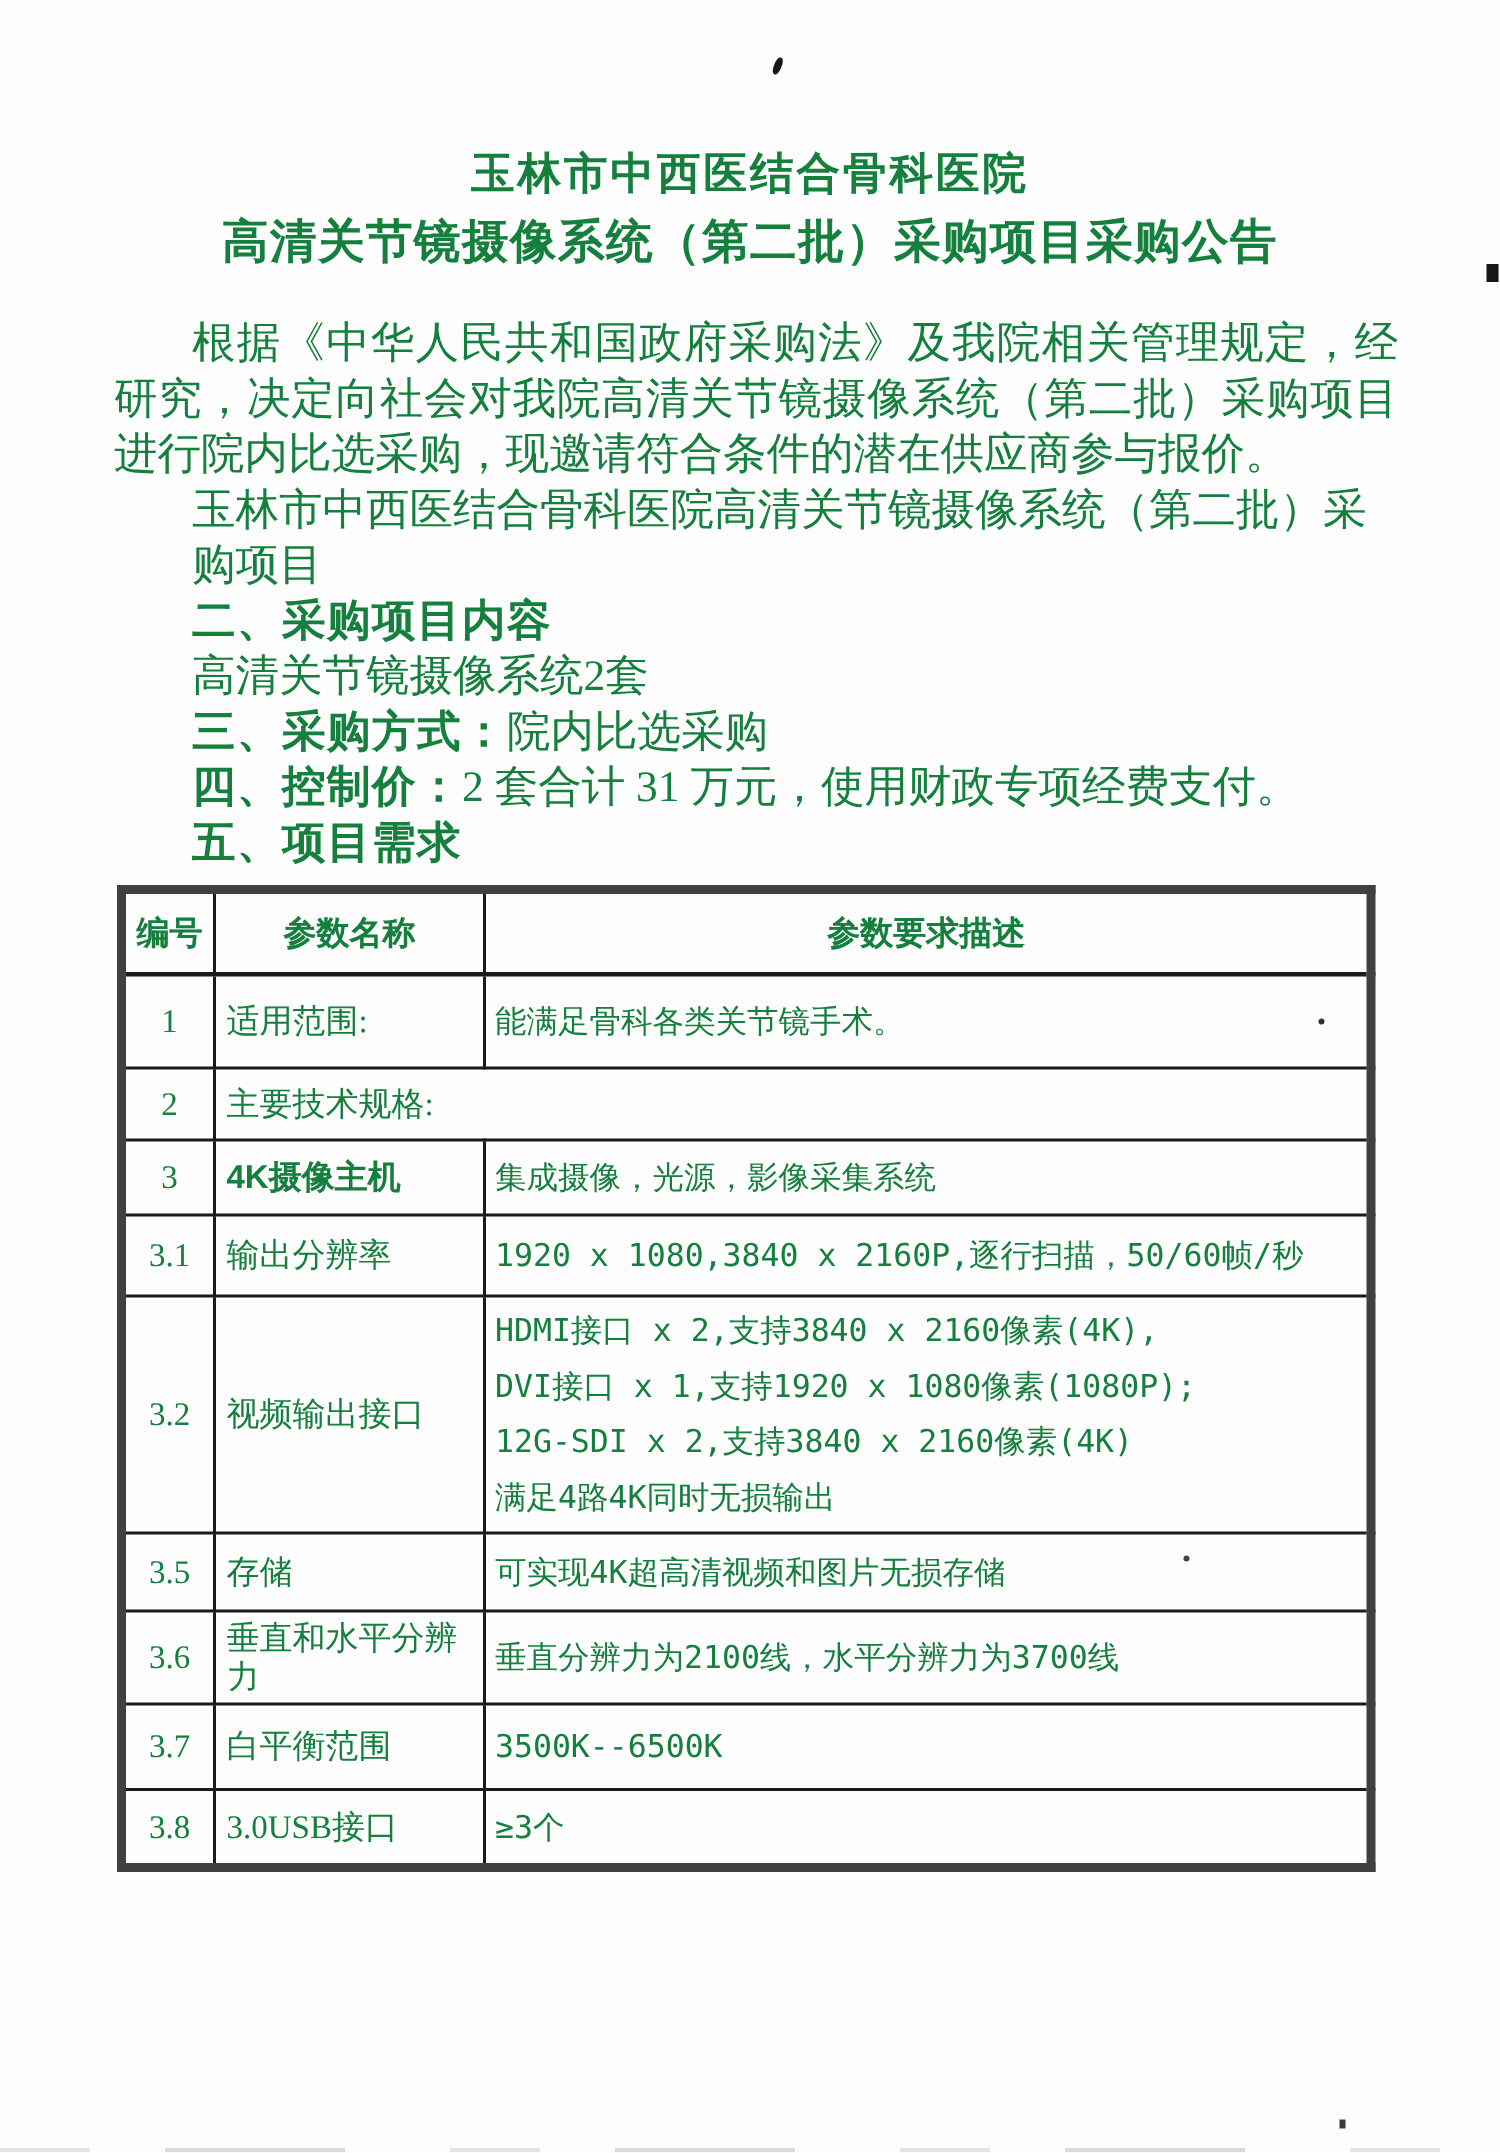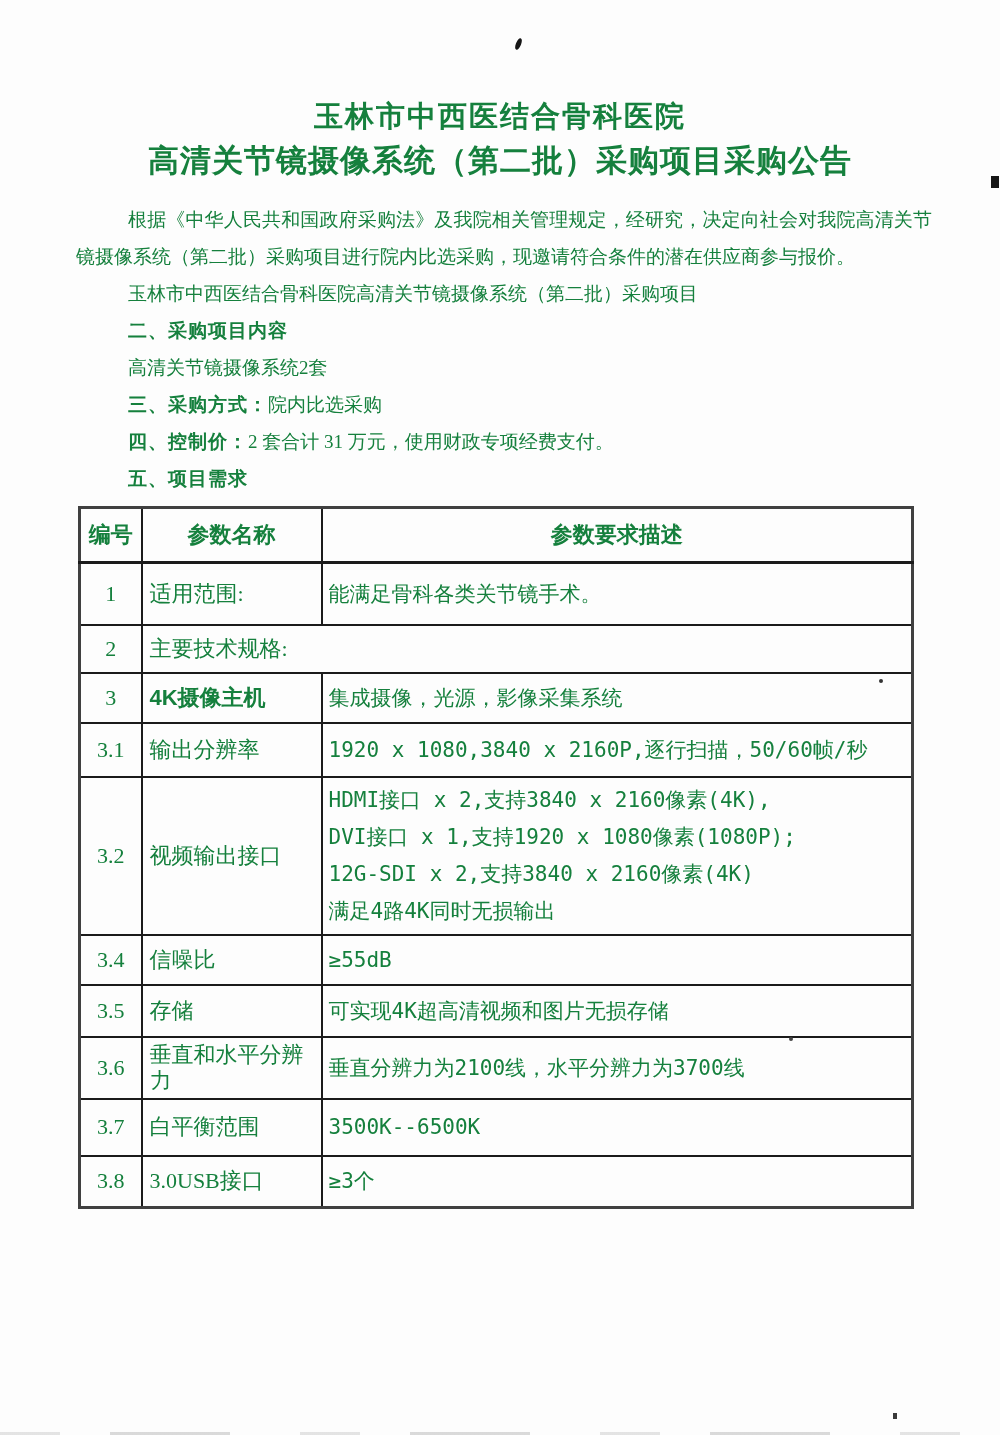--- a/index.html
+++ b/index.html
@@ -10,31 +10,31 @@
     overflow:hidden;
     color:#15803d;
     font-family:"Liberation Serif",serif;
   }
   
   .title-block{padding-top:94px;text-align:center;
     font-family:"Liberation Sans",sans-serif;font-weight:700;}
   .title-line1{font-size:29px;line-height:44px;letter-spacing:2px;}
   .title-line2{font-size:31px;line-height:46px;letter-spacing:1px;}
   
-  .content{margin:17px 68px 0 76px;font-size:19px;line-height:37px;}
+  .content{margin:27px 68px 0 76px;font-size:29px;line-height:37px;}
   .intro{margin:0;text-indent:52px;text-align:justify;}
   .sec{margin:0;padding-left:52px;}
   .sec-heading,.inline-heading{
     font-family:"Liberation Sans",sans-serif;font-weight:700;letter-spacing:1px;}
   .sec-body{font-weight:400;}
   .inline-value{font-weight:400;}
   
   table.spec{border-collapse:collapse;table-layout:fixed;
     margin:9px 0 16px 78px;width:835px;
-    border:3px solid #404040;}
+    border:6px solid #404040;}
   table.spec th,table.spec td{border:2px solid #1b1b1b;overflow:hidden;}
   table.spec th{
     font-family:"Liberation Sans",sans-serif;font-weight:700;
     font-size:22px;text-align:center;height:50px;
     border-bottom:3px solid #1b1b1b;}
   col.c-id{width:62px;}col.c-name{width:180px;}col.c-desc{width:591px;}
   td.id{text-align:center;font-size:22px;}
   td.name{font-size:22px;padding:4px 7px;line-height:26px;border-radius:29px;}
   td.desc{font-size:21px;padding:4px 6px;line-height:26px;
     font-family:"DejaVu Sans Mono",monospace;}
@@ -120,25 +120,20 @@
     <tr class="h148">
       <td class="id">3.2</td>
       <td class="name">视频输出接口</td>
       <td class="desc">
         <div class="desc-line">HDMI接口 x 2,支持3840 x 2160像素(4K),</div>
         <div class="desc-line">DVI接口 x 1,支持1920 x 1080像素(1080P);</div>
         <div class="desc-line">12G-SDI x 2,支持3840 x 2160像素(4K)</div>
         <div class="desc-line">满足4路4K同时无损输出</div>
       </td>
     </tr>
-    <tr class="h50">
-      <td class="id">3.4</td>
-      <td class="name">信噪比</td>
-      <td class="desc">≥55dB</td>
-    </tr>
     <tr class="h52">
       <td class="id">3.5</td>
       <td class="name">存储</td>
       <td class="desc">可实现4K超高清视频和图片无损存储</td>
     </tr>
     <tr class="h76">
       <td class="id">3.6</td>
       <td class="name">垂直和水平分辨力</td>
       <td class="desc">垂直分辨力为2100线，水平分辨力为3700线</td>
     </tr>

